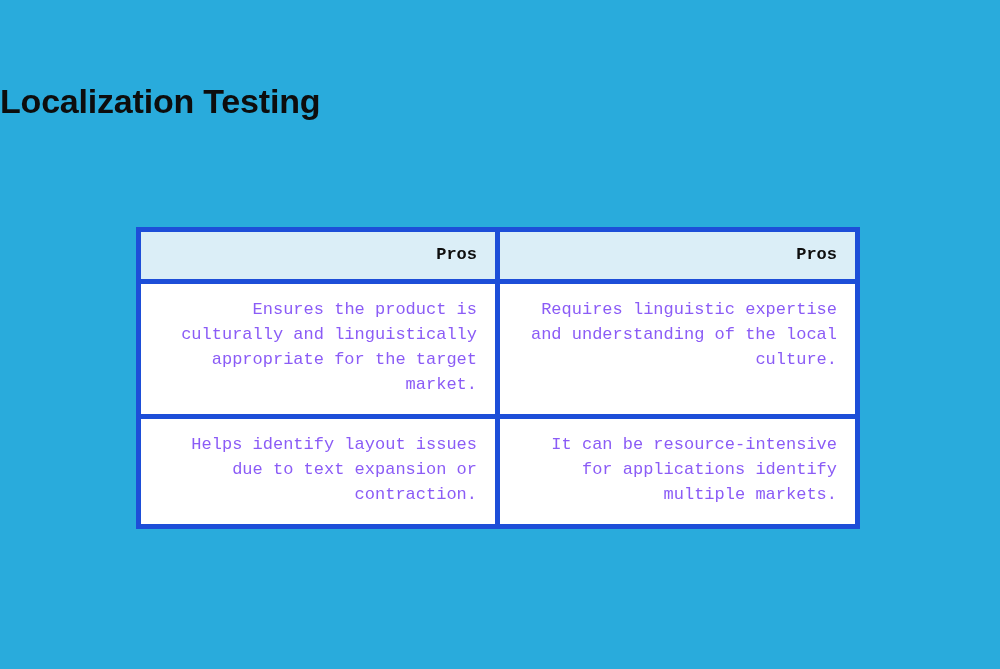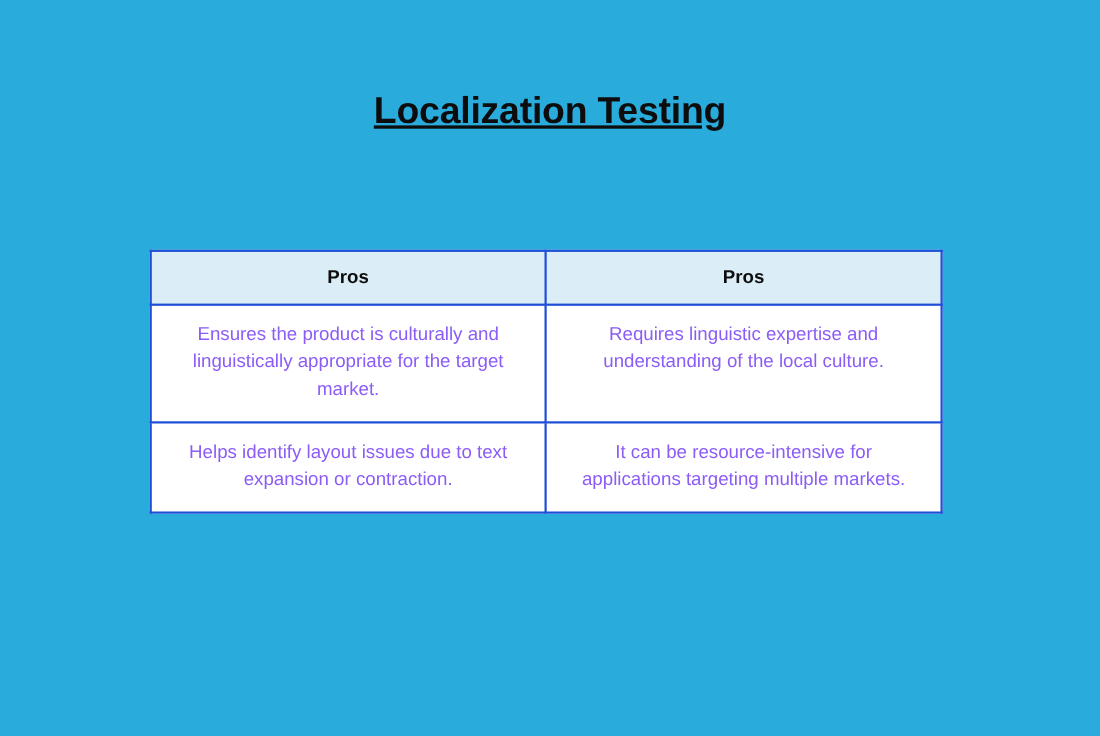--- a/index.html
+++ b/index.html
@@ -17,45 +17,45 @@
     position: relative;
     width: 1000px;
     height: 669px;
     box-sizing: border-box;
   }
   .title {
     position: absolute;
     top: 82px;
     left: 0;
     width: 1000px;
-    text-align: center;
+    text-align: left;
     font-size: 34px;
     font-weight: bold;
     color: #0d0d0d;
     letter-spacing: -0.2px;
-    text-decoration: underline;
   }
   .table-wrap {
     position: absolute;
     top: 227px;
     left: 136px;
     width: 719px;
   }
   table.proscons {
     border-collapse: collapse;
     width: 719px;
     table-layout: fixed;
     background: #ffffff;
     border: 1.5px solid #1a1a1a;
   }
   table.proscons th,
   table.proscons td {
-    border: 2px solid #1d4ed8;
+    border: 5px solid #1d4ed8;
     vertical-align: top;
-    text-align: center;
+    text-align: right;
+    font-family: Liberation Mono, monospace;
   }
   table.proscons thead th {
     background: #dbeef7;
     font-size: 17px;
     font-weight: bold;
     color: #0d0d0d;
     padding: 13px 18px 14px 18px;
     line-height: 1.2;
   }
   table.proscons tbody td {
@@ -87,19 +87,19 @@
           <th>Pros</th>
         </tr>
       </thead>
       <tbody>
         <tr>
           <td>Ensures the product is culturally and linguistically appropriate for the target market.</td>
           <td>Requires linguistic expertise and understanding of the local culture.</td>
         </tr>
         <tr>
           <td>Helps identify layout issues due to text expansion or contraction.</td>
-          <td>It can be resource-intensive for applications targeting multiple markets.</td>
+          <td>It can be resource-intensive for applications identify multiple markets.</td>
         </tr>
       </tbody>
     </table>
   </div>
 
 </div>
 
 </body></html>

